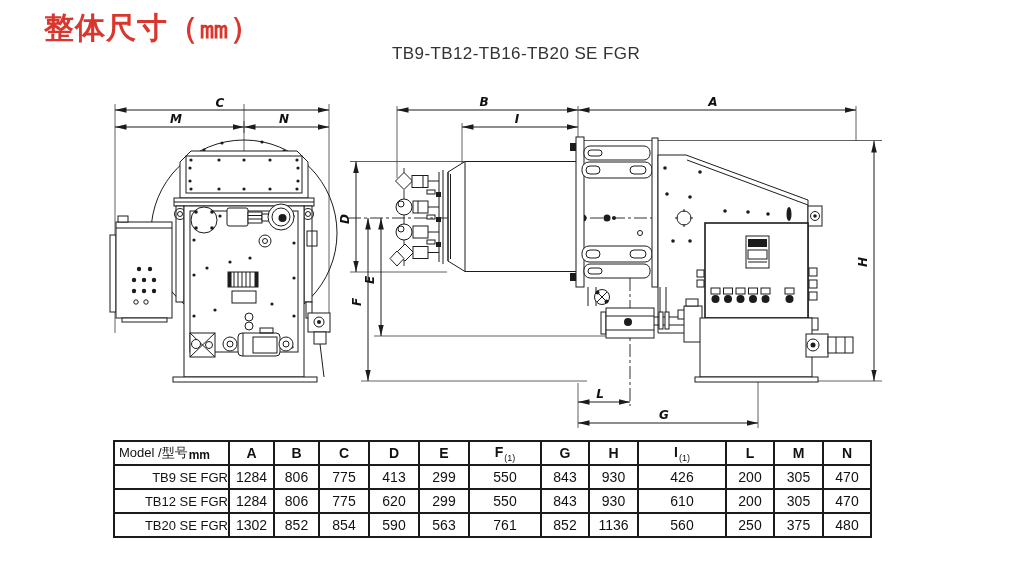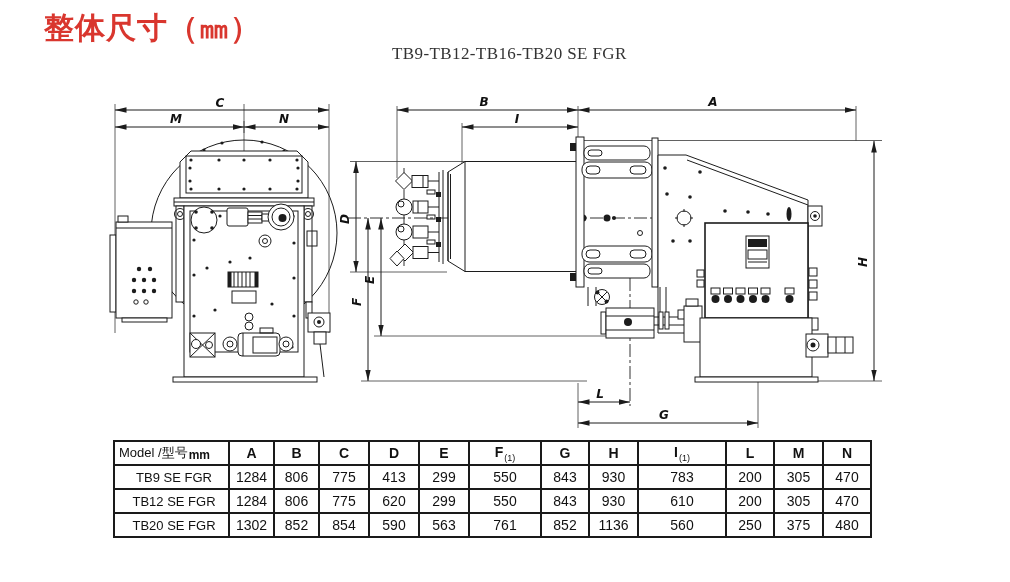--- a/index.html
+++ b/index.html
@@ -6,21 +6,21 @@
   body{
     width:1010px;height:582px;position:relative;background:#fff;overflow:hidden;
     font-family:"Liberation Sans",sans-serif;
   }
   .title{
     position:absolute;left:44px;top:8px;font-size:30px;font-weight:bold;
     color:#d9362e;font-family:"DejaVu Sans",sans-serif;letter-spacing:1px;white-space:nowrap;
   }
   .subtitle{
     position:absolute;left:392px;top:44px;font-size:17px;color:#333;
-    letter-spacing:.4px;white-space:nowrap;font-family:Liberation Serif, serif;
+    letter-spacing:.4px;white-space:nowrap;
   }
   svg.drawing{position:absolute;left:95px;top:90px;}
   svg .s{stroke:#1c1c1c;stroke-width:1;fill:none;}
   svg .sw{stroke:#1c1c1c;stroke-width:1;fill:#fff;}
   svg .sb{stroke:#1c1c1c;stroke-width:1.6;fill:#fff;}
   svg .f{fill:#1c1c1c;stroke:none;}
   svg .xl{stroke:#3a3a3a;stroke-width:.8;fill:none;}
   svg .dl{stroke:#1c1c1c;stroke-width:1;fill:none;
           marker-start:url(#arw);marker-end:url(#arw);}
   svg .cl{stroke:#1c1c1c;stroke-width:.9;fill:none;stroke-dasharray:13 3 3 3;}
@@ -31,21 +31,21 @@
     padding-left:16px;
   }
   .dim-table th,.dim-table td{
     border:2px solid #1a1a1a;height:22px;text-align:center;
     font-size:14px;color:#111;padding:0;overflow:hidden;white-space:nowrap;
   }
   .dim-table th{font-weight:bold;font-size:14px;}
   .dim-table th.model-th{text-align:left;padding-left:4px;font-weight:normal;font-size:13px;}
   .mmu{font-weight:bold;font-size:12px;vertical-align:-2px;margin-left:1px;}
   .sub{font-size:9px;font-weight:normal;vertical-align:-4px;margin-left:1px;}
-  .dim-table td.model-td{text-align:center;padding-left:5px;font-size:13px;}
+  .dim-table td.model-td{text-align:right;padding-left:5px;font-size:13px;}
 </style>
 </head>
 <body>
 
 <div class="title">整体尺寸（㎜）</div>
 <div class="subtitle">TB9-TB12-TB16-TB20 SE FGR</div>
 
 <svg class="drawing" width="810" height="345" viewBox="95 90 810 345" xmlns="http://www.w3.org/2000/svg">
   <defs>
     <marker id="arw" viewBox="0 0 12 8" markerWidth="12" markerHeight="8" refX="11.5" refY="4" orient="auto-start-reverse" markerUnits="userSpaceOnUse">
@@ -436,21 +436,21 @@
       <tr>
         <td class="model-td">TB9 SE FGR</td>
         <td>1284</td>
         <td>806</td>
         <td>775</td>
         <td>413</td>
         <td>299</td>
         <td>550</td>
         <td>843</td>
         <td>930</td>
-        <td>783</td>
+        <td>426</td>
         <td>200</td>
         <td>305</td>
         <td>470</td>
       </tr>
       <tr>
         <td class="model-td">TB12 SE FGR</td>
         <td>1284</td>
         <td>806</td>
         <td>775</td>
         <td>620</td>

